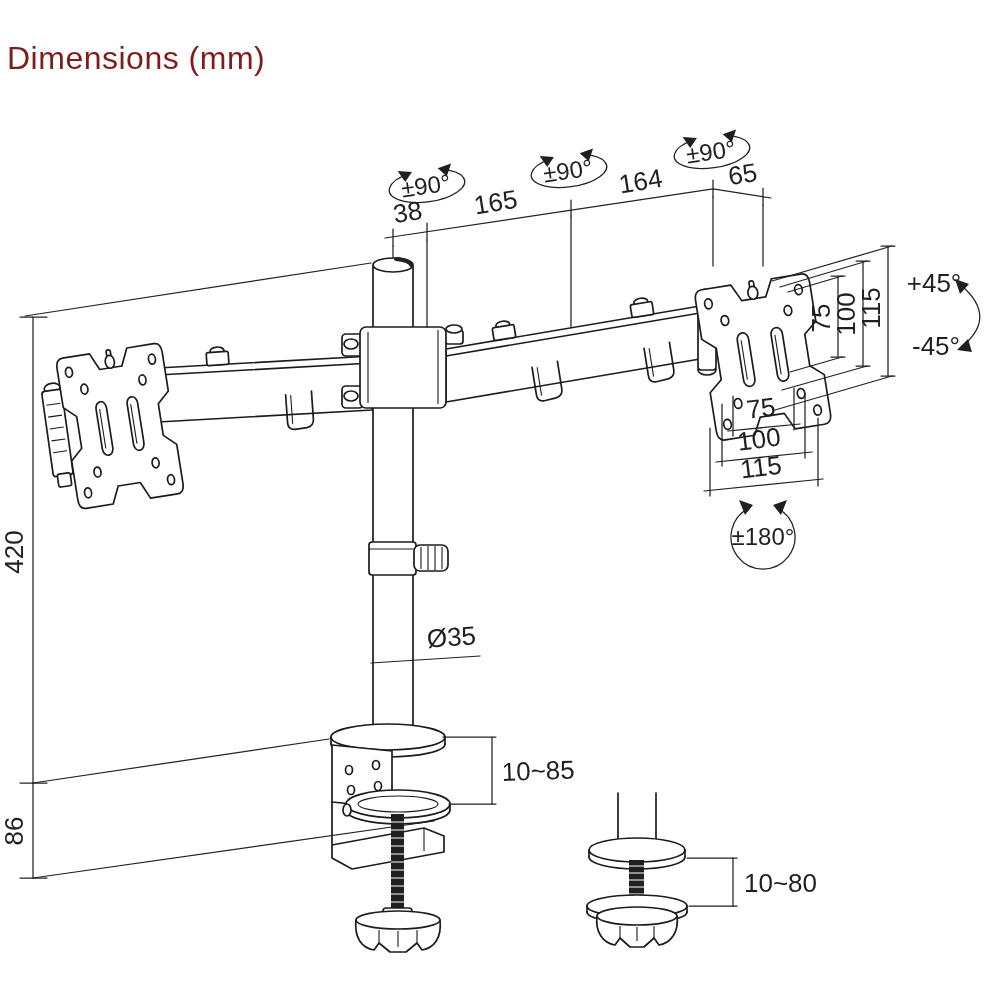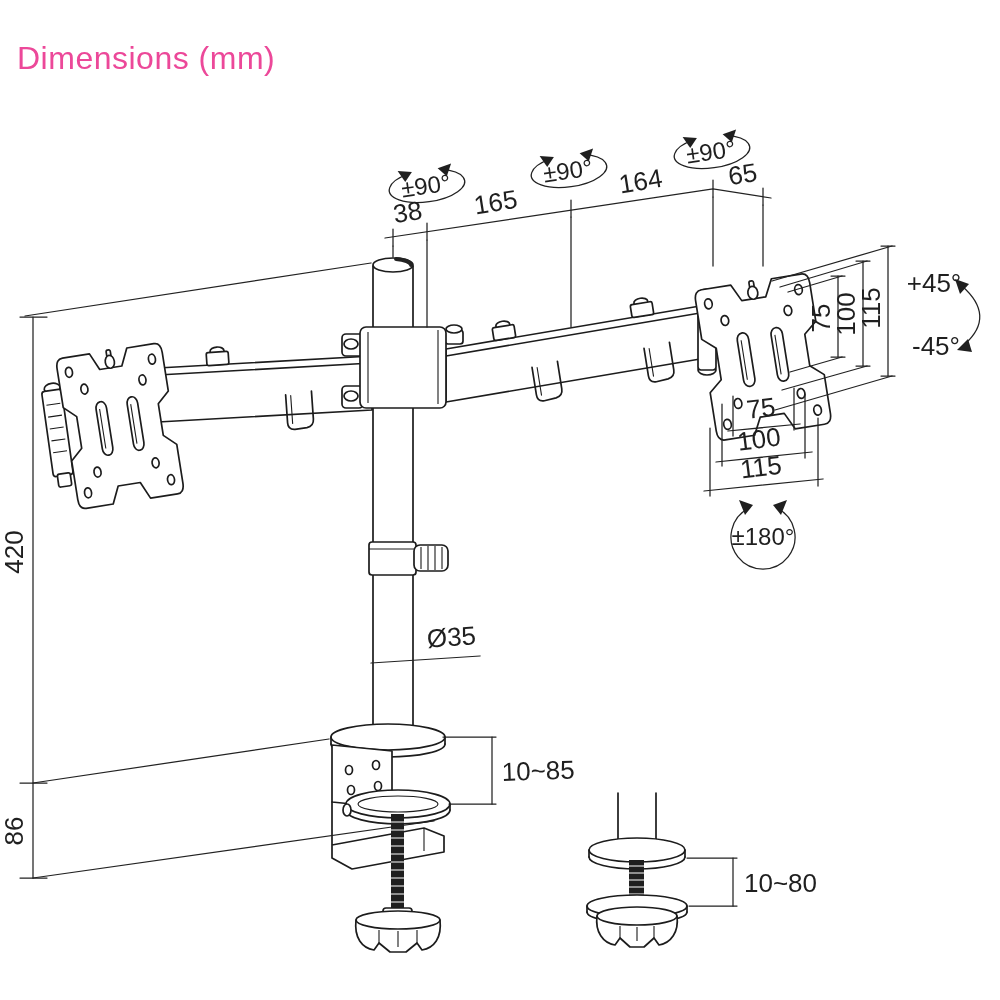--- a/index.html
+++ b/index.html
@@ -1,20 +1,20 @@
 <!DOCTYPE html>
 <html><head>
 <meta charset="utf-8">
 <style>
   * { margin: 0; padding: 0; box-sizing: border-box; }
   html, body { width: 1000px; height: 1000px; background: #ffffff; overflow: hidden; }
   body { font-family: "Liberation Sans", "DejaVu Sans", sans-serif; color: #232323; position: relative; }
   .page-title {
-    position: absolute; left: 17px; top: 40px;
-    font-size: 32px; font-weight: 400; letter-spacing: 0.5px; color: #ec4899;
+    position: absolute; left: 7px; top: 40px;
+    font-size: 32px; font-weight: 400; letter-spacing: 0.5px; color: #7f1d1d;
   }
   svg.drawing { position: absolute; left: 0; top: 0; }
   .s  { stroke: #1c1c1c; stroke-width: 1.7; fill: none; stroke-linecap: round; stroke-linejoin: round; }
   .sw { stroke: #1c1c1c; stroke-width: 1.7; fill: #ffffff; stroke-linecap: round; stroke-linejoin: round; }
   .sf { stroke: none; fill: #1f1f1f; }
   .d  { stroke: #222222; stroke-width: 1.25; fill: none; stroke-linecap: round; }
   .hatch { stroke: #ffffff; stroke-width: 1; }
   text.dim { font-family: "Liberation Sans", "DejaVu Sans", sans-serif; font-size: 26px; fill: #1f1f1f; }
   text.rot { font-family: "Liberation Sans", "DejaVu Sans", sans-serif; font-size: 24px; fill: #1f1f1f; }
   .thin { stroke: #1c1c1c; stroke-width: 1.1; fill: none; }

